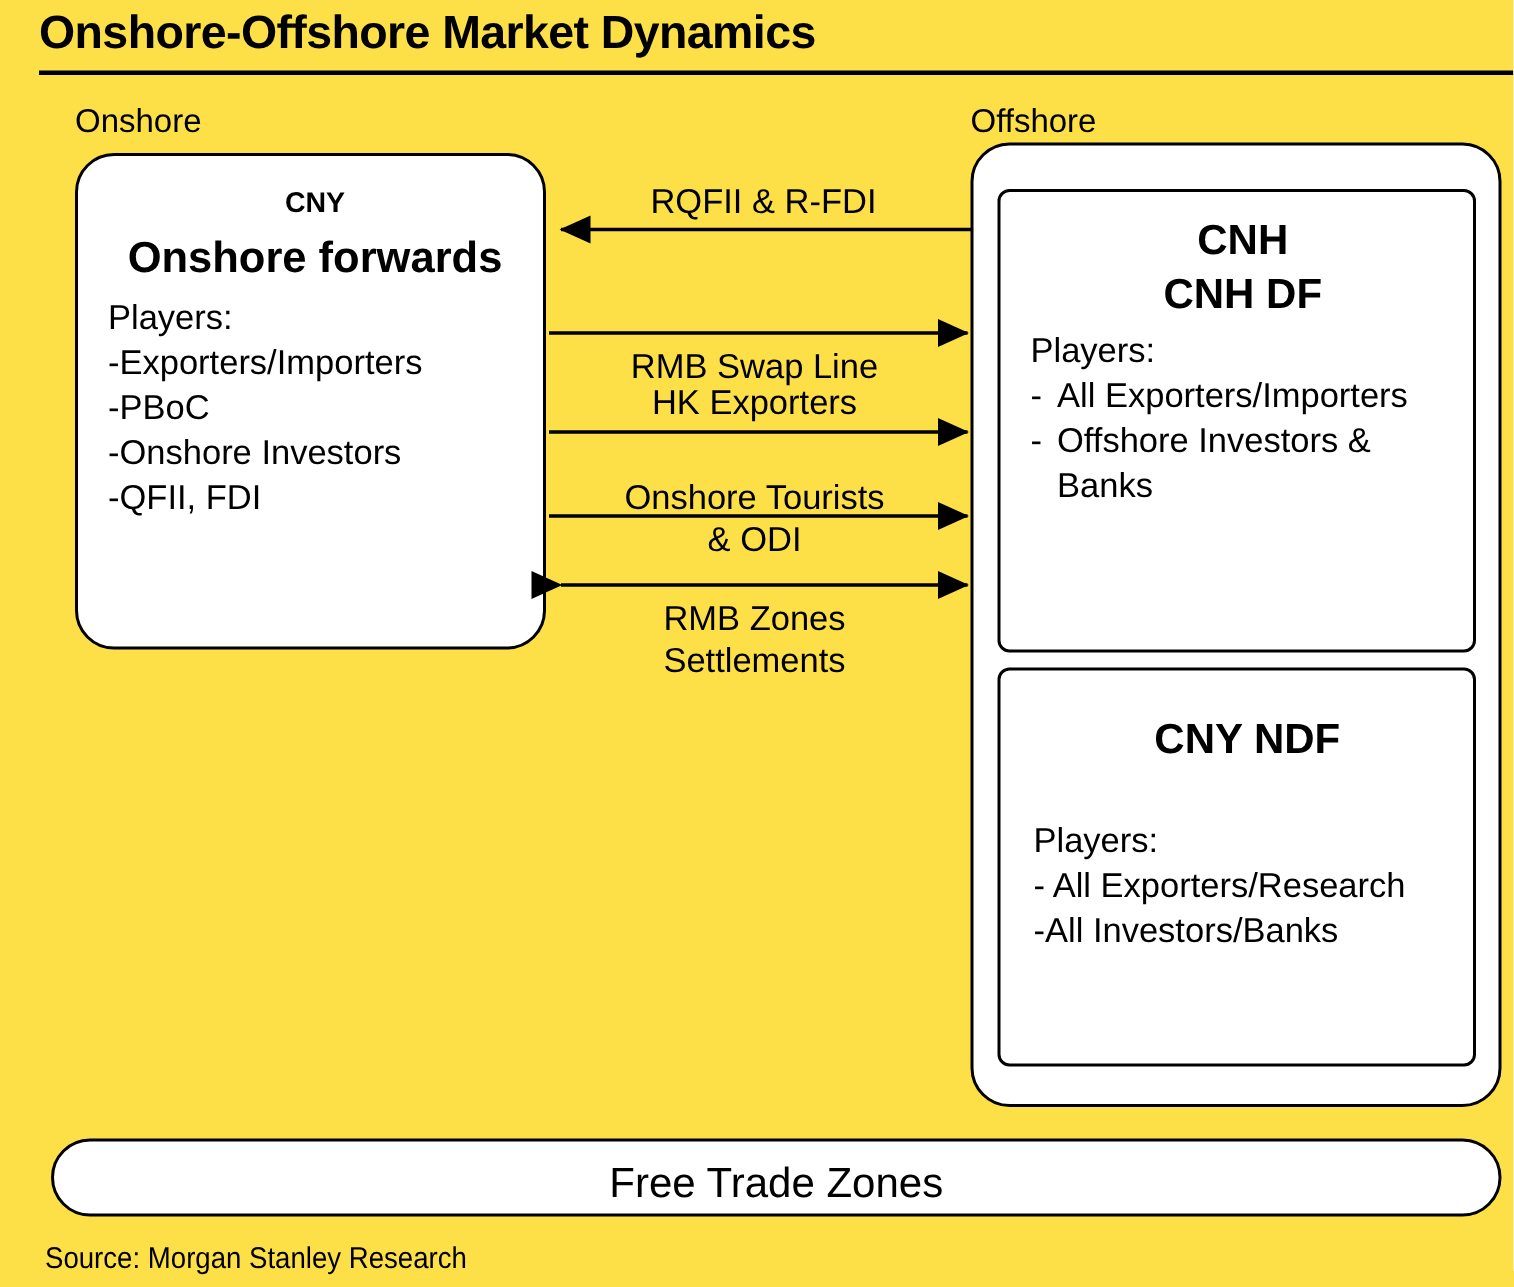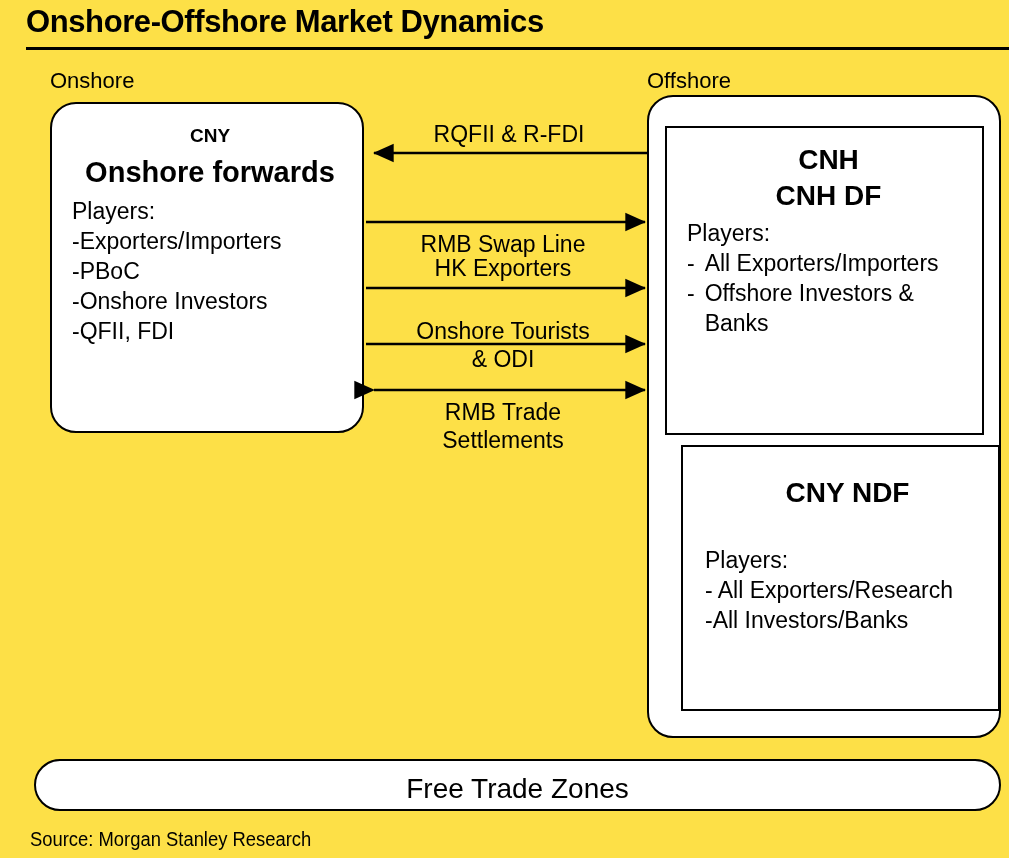--- a/index.html
+++ b/index.html
@@ -53,29 +53,29 @@
   .rbox {
     position: absolute;
     border: 2px solid #000000;
     border-radius: 26px;
     background: #ffffff;
     box-sizing: border-box;
   }
   .sbox {
     position: absolute;
     border: 2px solid #000000;
-    border-radius: 0;
+    border-radius: 8px;
     background: #ffffff;
     box-sizing: border-box;
   }
 
   #box-onshore { left: 50px; top: 102px; width: 314px; height: 331px; }
   #box-offshore-outer { left: 647px; top: 95px; width: 354px; height: 643px; }
   #box-cnh { left: 665px; top: 126px; width: 319px; height: 309px; }
-  #box-ndf { left: 665px; top: 445px; width: 319px; height: 266px; margin-left: 16px; }
+  #box-ndf { left: 665px; top: 445px; width: 319px; height: 266px; }
   #box-ftz { left: 34px; top: 759px; width: 967px; height: 52px; }
 
   
   .box-head {
     text-align: center;
     font-weight: bold;
     font-size: 28px;
     line-height: 36px;
     white-space: nowrap;
   }
@@ -234,21 +234,21 @@
     <line x1="366" y1="344" x2="645" y2="344" stroke="#000000" stroke-width="2.4" marker-end="url(#ah-r)"></line>
 
     <line x1="374" y1="390" x2="645" y2="390" stroke="#000000" stroke-width="2.4" marker-end="url(#ah-r)" marker-start="url(#ah-l)"></line>
   </svg>
 
   <div class="arrow-label" style="left:378px; top:120px; width:262px;">RQFII &amp; R-FDI</div>
   <div class="arrow-label" style="left:372px; top:189px; width:262px;margin-top:41px;">RMB Swap Line</div>
   <div class="arrow-label" style="left:372px; top:254px; width:262px;">HK Exporters</div>
   <div class="arrow-label" style="left:372px; top:317px; width:262px;">Onshore Tourists</div>
   <div class="arrow-label" style="left:372px; top:345px; width:262px;">&amp; ODI</div>
-  <div class="arrow-label" style="left:372px; top:398px; width:262px;">RMB Trade</div>
+  <div class="arrow-label" style="left:372px; top:398px; width:262px;">RMB Zones</div>
   <div class="arrow-label" style="left:372px; top:426px; width:262px;">Settlements</div>
 
   <div class="rbox" id="box-ftz">
     <div id="ftz-label">Free Trade Zones</div>
   </div>
 
   <div id="source">Source: Morgan Stanley Research</div>
 
 </div>
 

